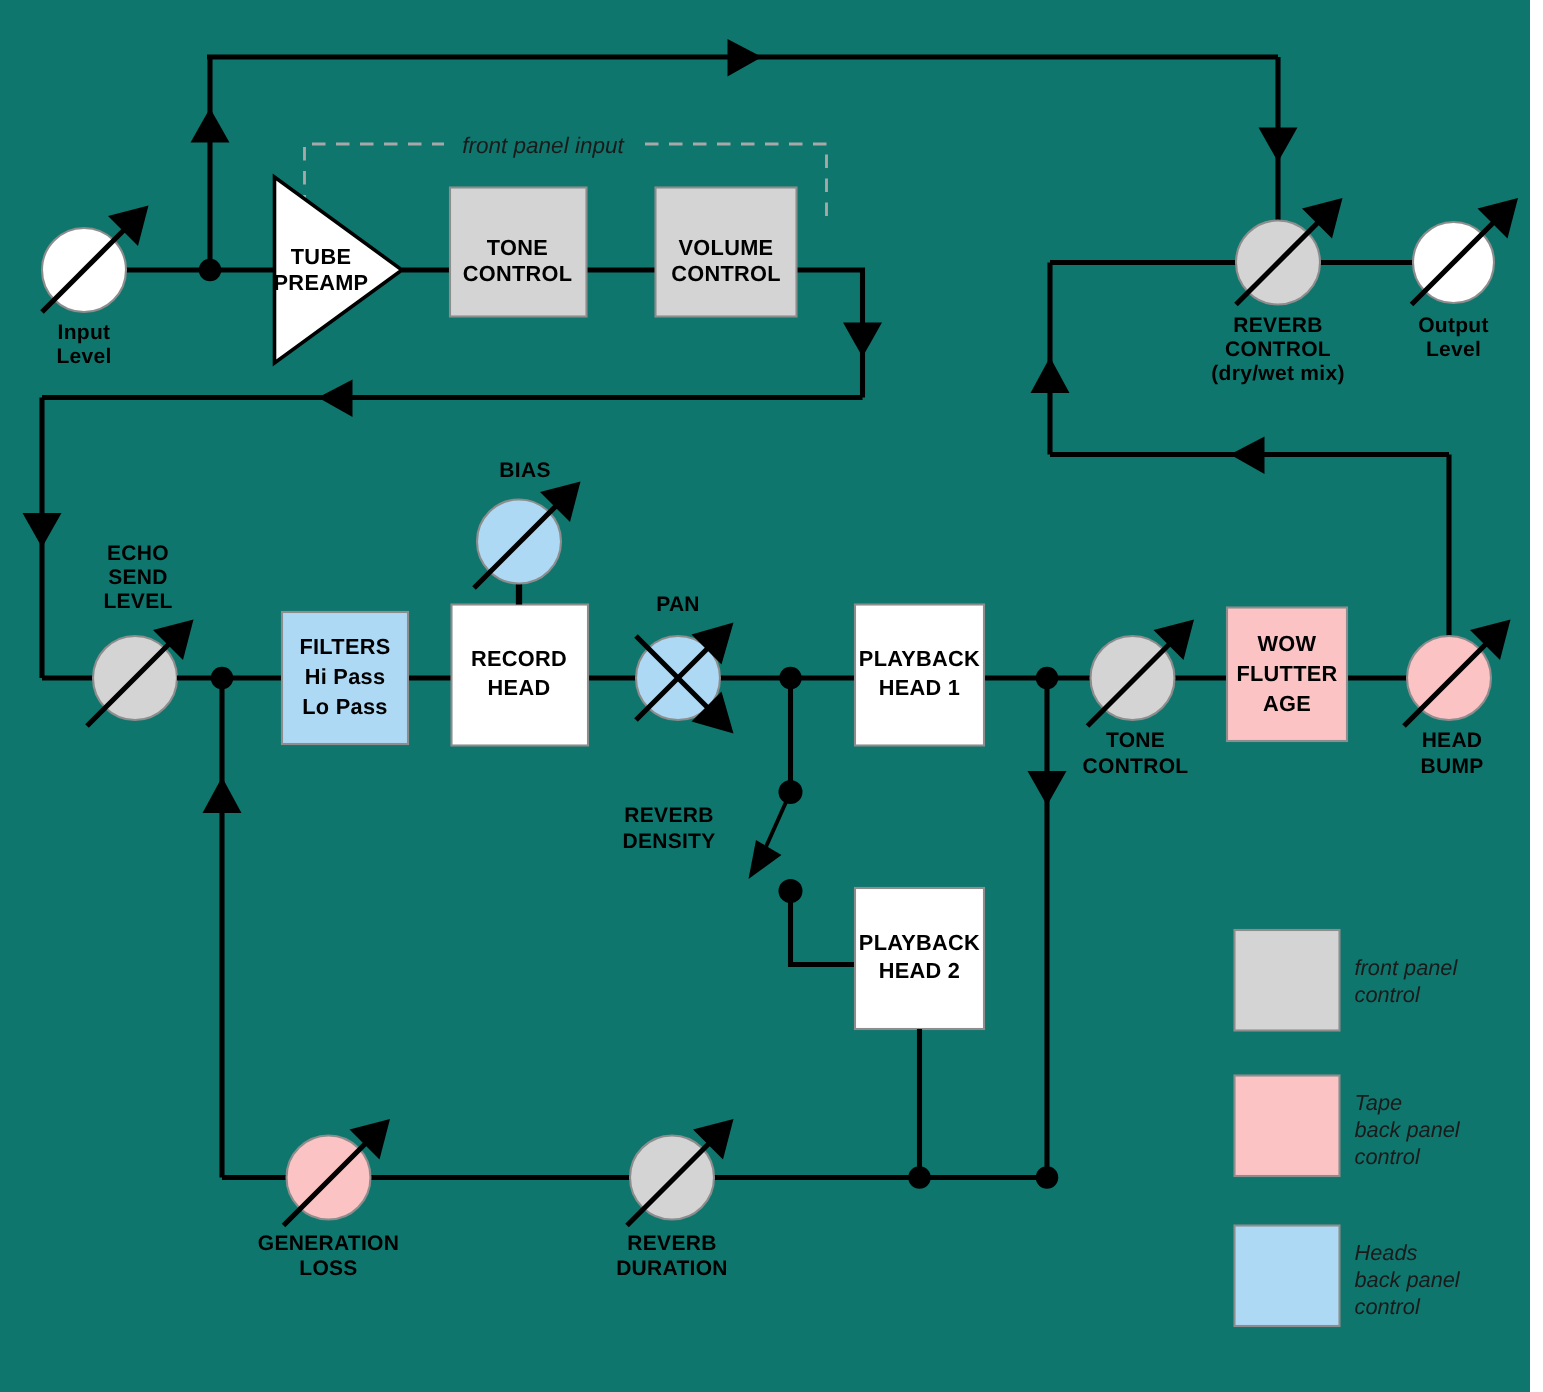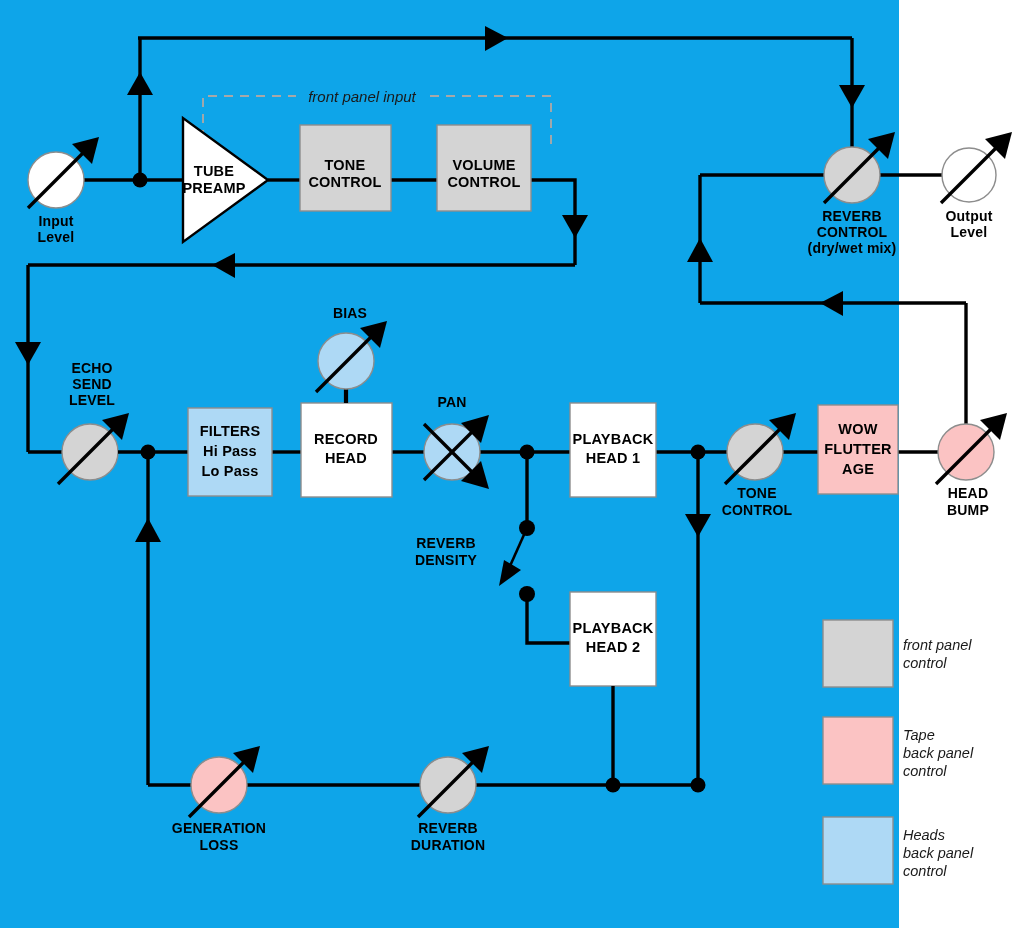--- a/index.html
+++ b/index.html
@@ -9,23 +9,23 @@
     background: #ffffff;
   }
   body {
     width: 1029px;
     height: 928px;
     font-family: "Liberation Sans", sans-serif;
     overflow: hidden;
   }
   #diagram-root {
     position: relative;
-    width: 899px;
+    width: 1020px;
     height: 928px;
-    background: #0ea5e9;
+    background: #0f766e;
   }
   svg#flow {
     display: block;
     width: 1029px;
     height: 928px;
   }
   .wire {
     stroke: #000000;
     stroke-width: 3.4;
     fill: none;

